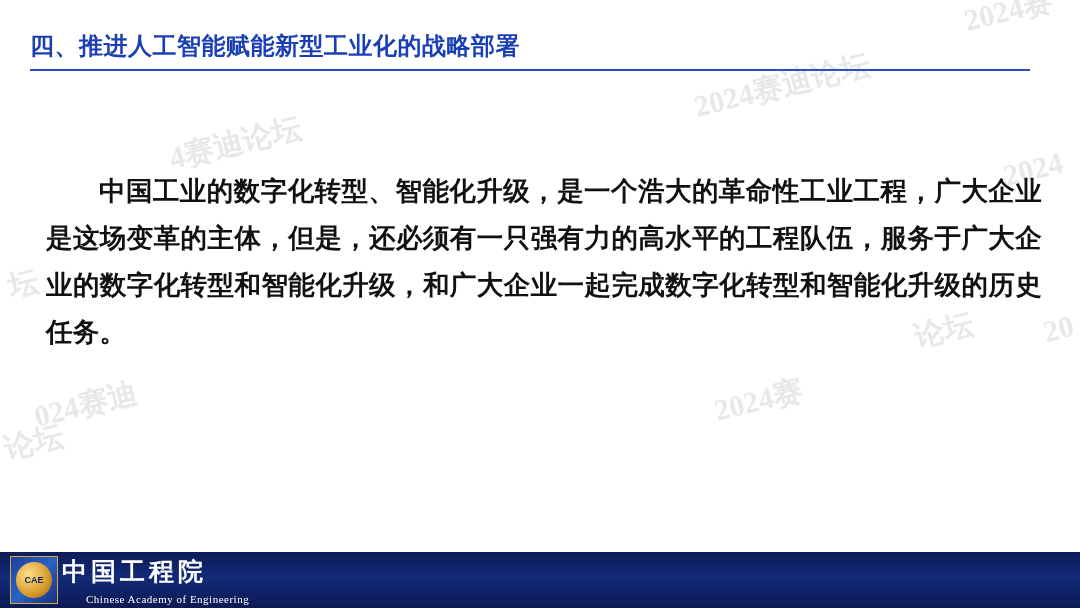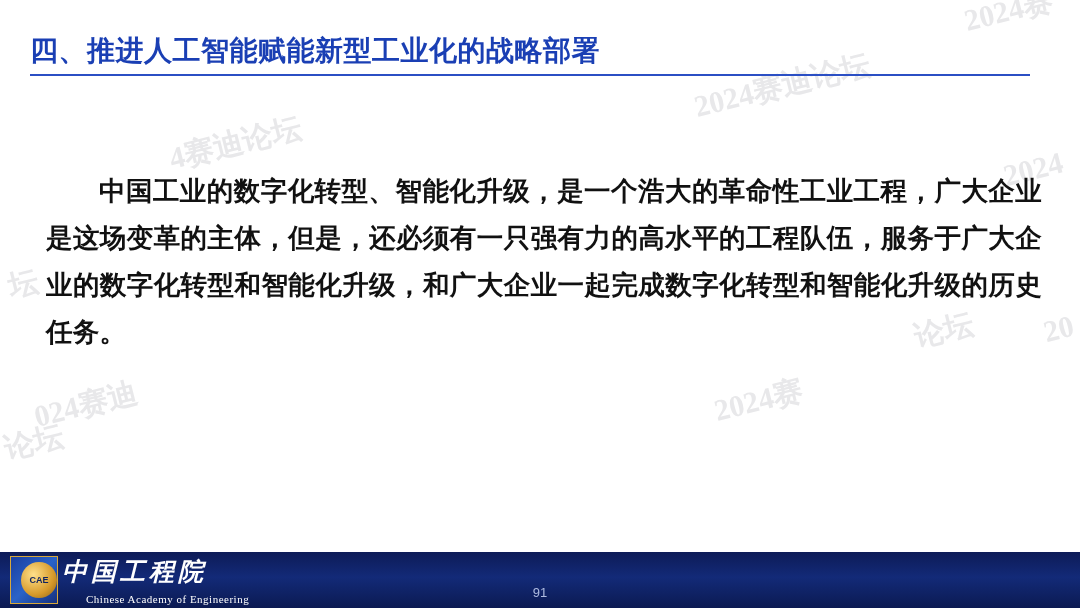--- a/index.html
+++ b/index.html
@@ -38,23 +38,23 @@
     z-index: 2;
   }
 
   .title-row {
     position: absolute;
     left: 30px;
     top: 34px;
     width: 1020px;
   }
   .slide-title {
-    font-family: Liberation Sans, sans-serif;
+    font-family: Liberation Mono, monospace;
     font-weight: bold;
-    font-size: 28px;
+    font-size: 24px;
     color: #1a3fb4;
     letter-spacing: 0.5px;
     line-height: 1.2;
   }
   .title-rule {
     margin-top: 6px;
     height: 2px;
     background: #2b4fc4;
     width: 1000px;
   }
@@ -99,21 +99,21 @@
   .logo-box {
     position: absolute;
     left: 10px;
     bottom: 4px;
     width: 46px;
     height: 46px;
     border: 1px solid #d8a83a;
     background: linear-gradient(135deg, #1b3fa0 0%, #2a63c8 50%, #16307e 100%);
     display: flex;
     align-items: center;
-    justify-content: flex-end;
+    justify-content: center;
     z-index: 4;
   }
   .logo-inner {
     width: 36px;
     height: 36px;
     border-radius: 50%;
     background: radial-gradient(circle at 35% 35%, #ffe08a, #d79a2b 60%, #8b5e12 100%);
     display: flex;
     align-items: center;
     justify-content: center;
@@ -125,21 +125,20 @@
   .org-cn {
     position: absolute;
     left: 62px;
     bottom: 20px;
     color: #ffffff;
     font-family: "Liberation Serif", serif;
     font-size: 25px;
     font-weight: bold;
     letter-spacing: 4px;
     z-index: 4;
-    font-style: italic;
   }
   .org-en {
     position: absolute;
     left: 62px;
     bottom: 3px;
     color: #ffffff;
     font-family: "Liberation Serif", serif;
     font-size: 11px;
     letter-spacing: 0.5px;
     z-index: 4;
@@ -183,15 +182,14 @@
   <div class="body-text">
     <p class="para">中国工业的数字化转型、智能化升级，是一个浩大的革命性工业工程，广大企业是这场变革的主体，但是，还必须有一只强有力的高水平的工程队伍，服务于广大企业的数字化转型和智能化升级，和广大企业一起完成数字化转型和智能化升级的历史任务。</p>
   </div>
 
   <div class="footer-band"></div>
   <div class="logo-box">
     <div class="logo-inner">CAE</div>
   </div>
   <div class="org-cn">中国工程院</div>
   <div class="org-en">Chinese Academy of Engineering</div>
-  <div class="page-num">91</div>
 
 </div>
 
 </body></html>

